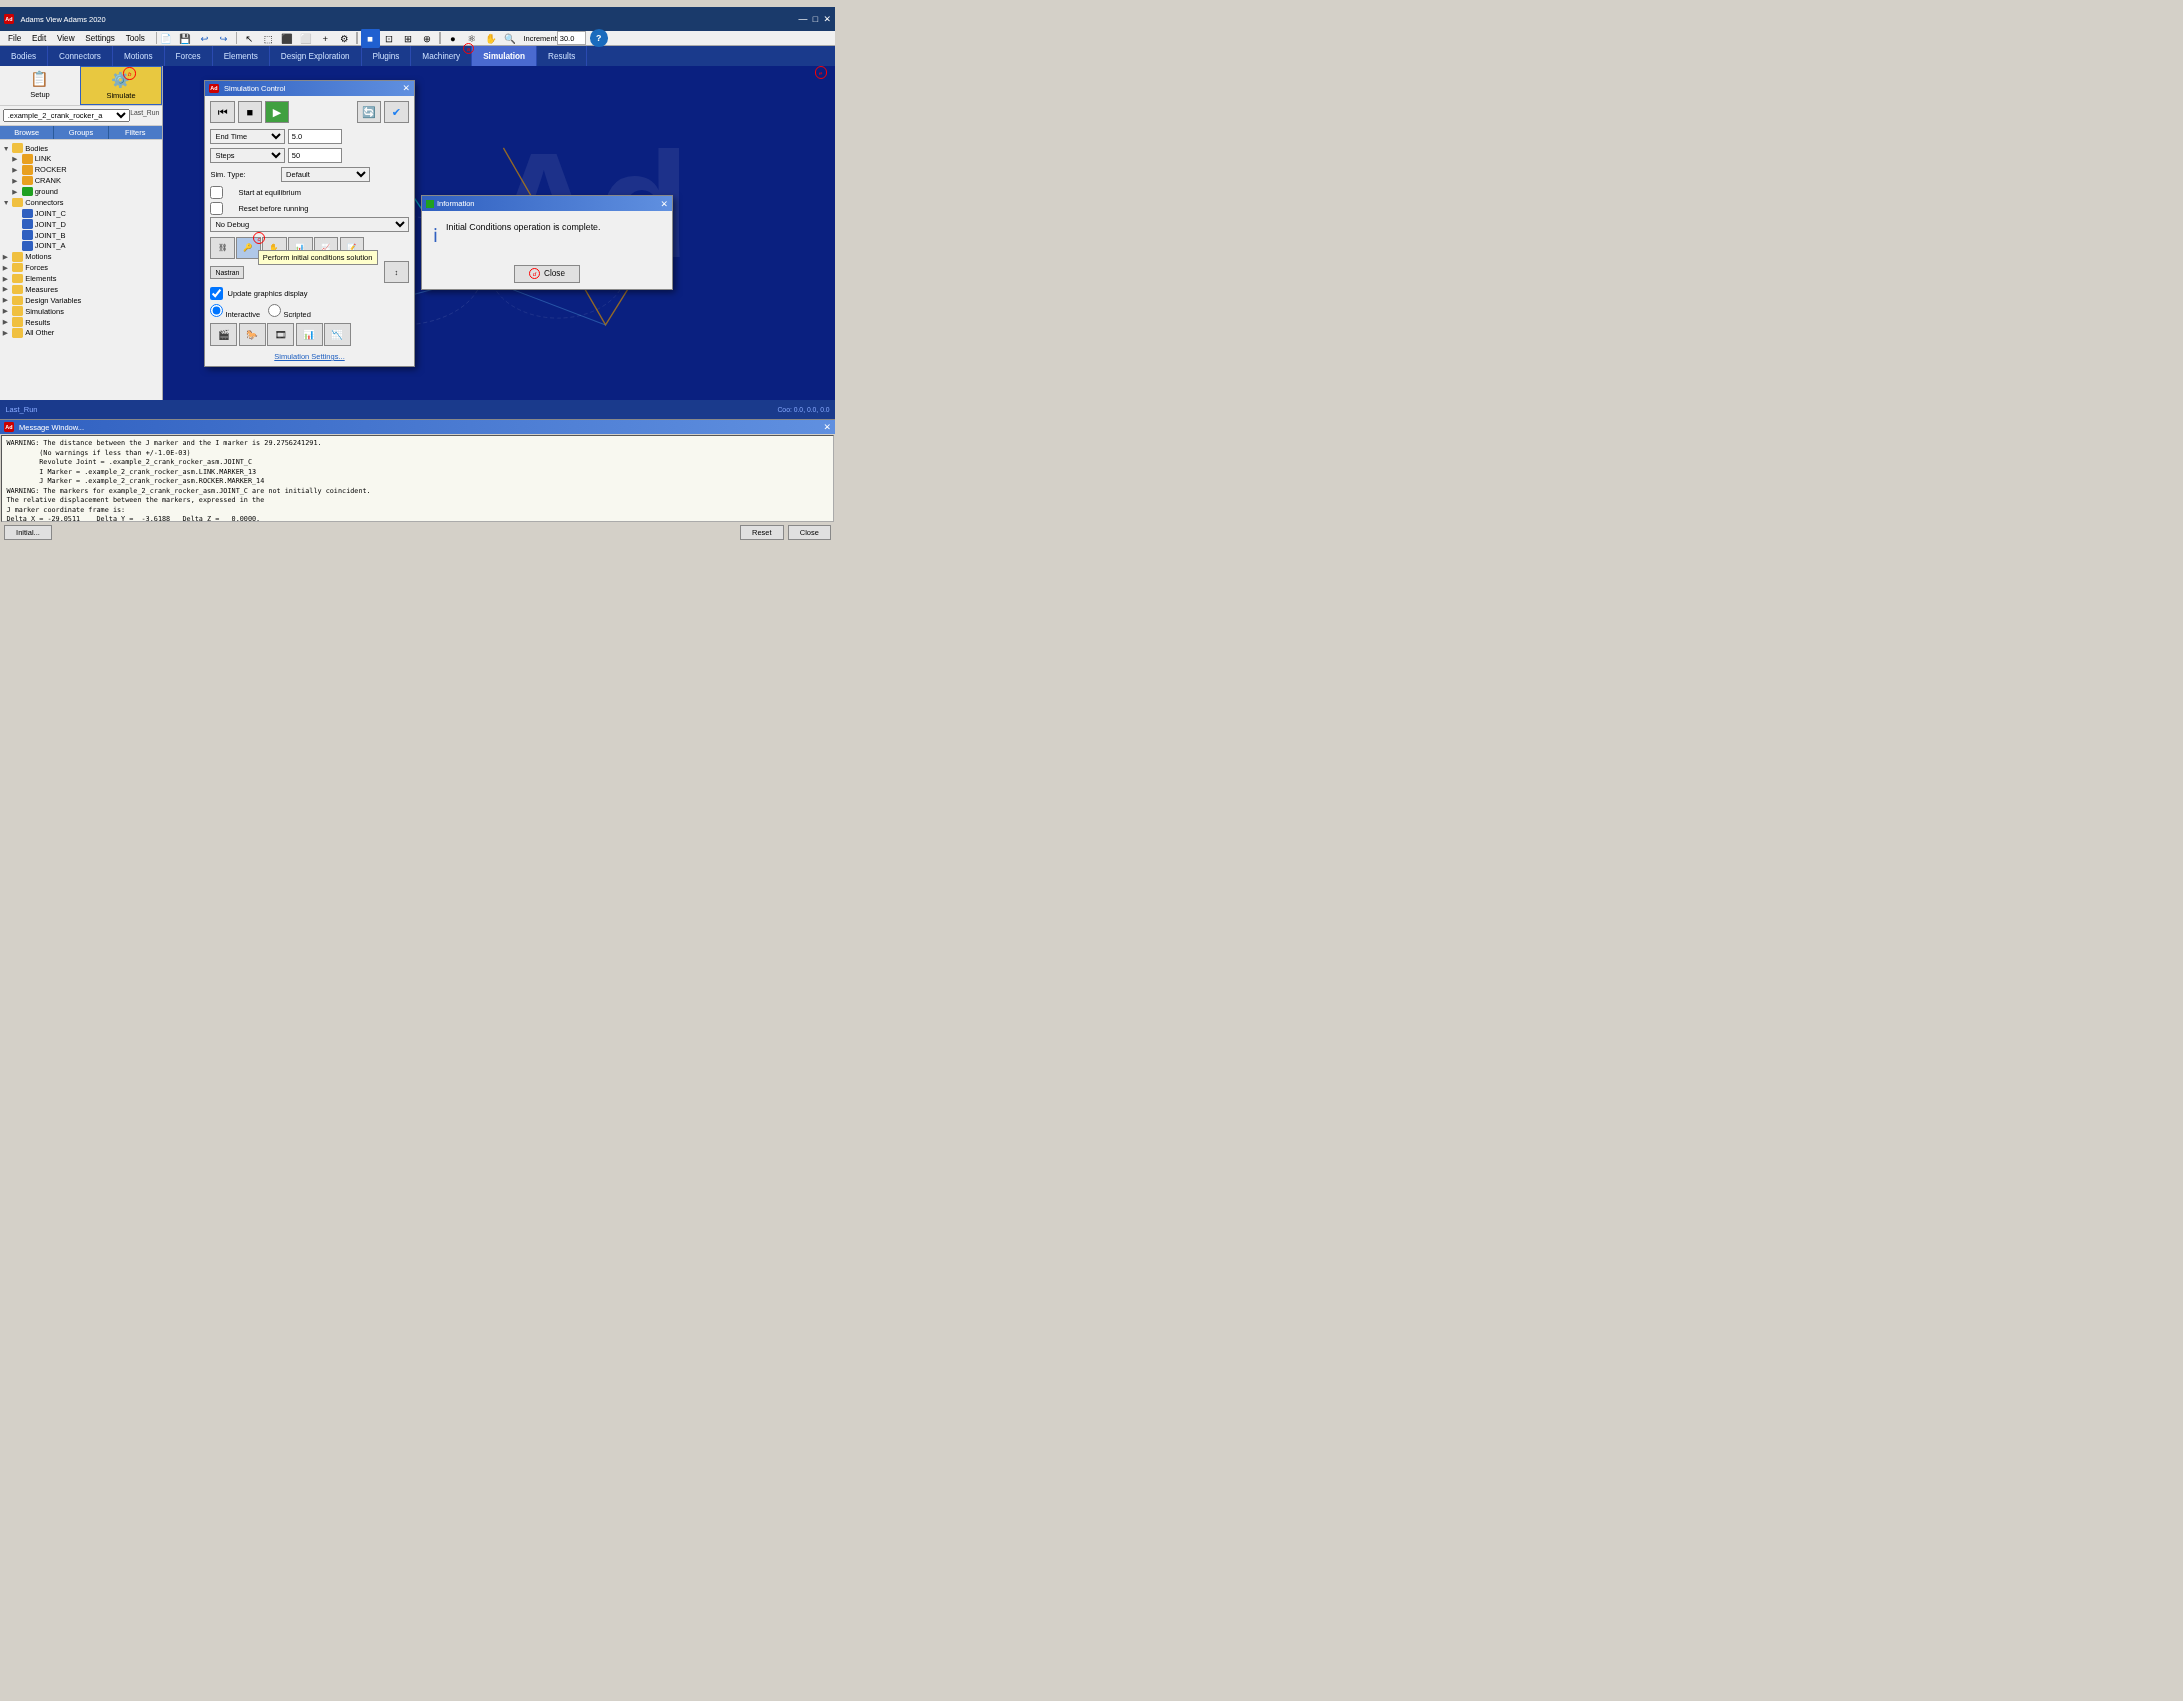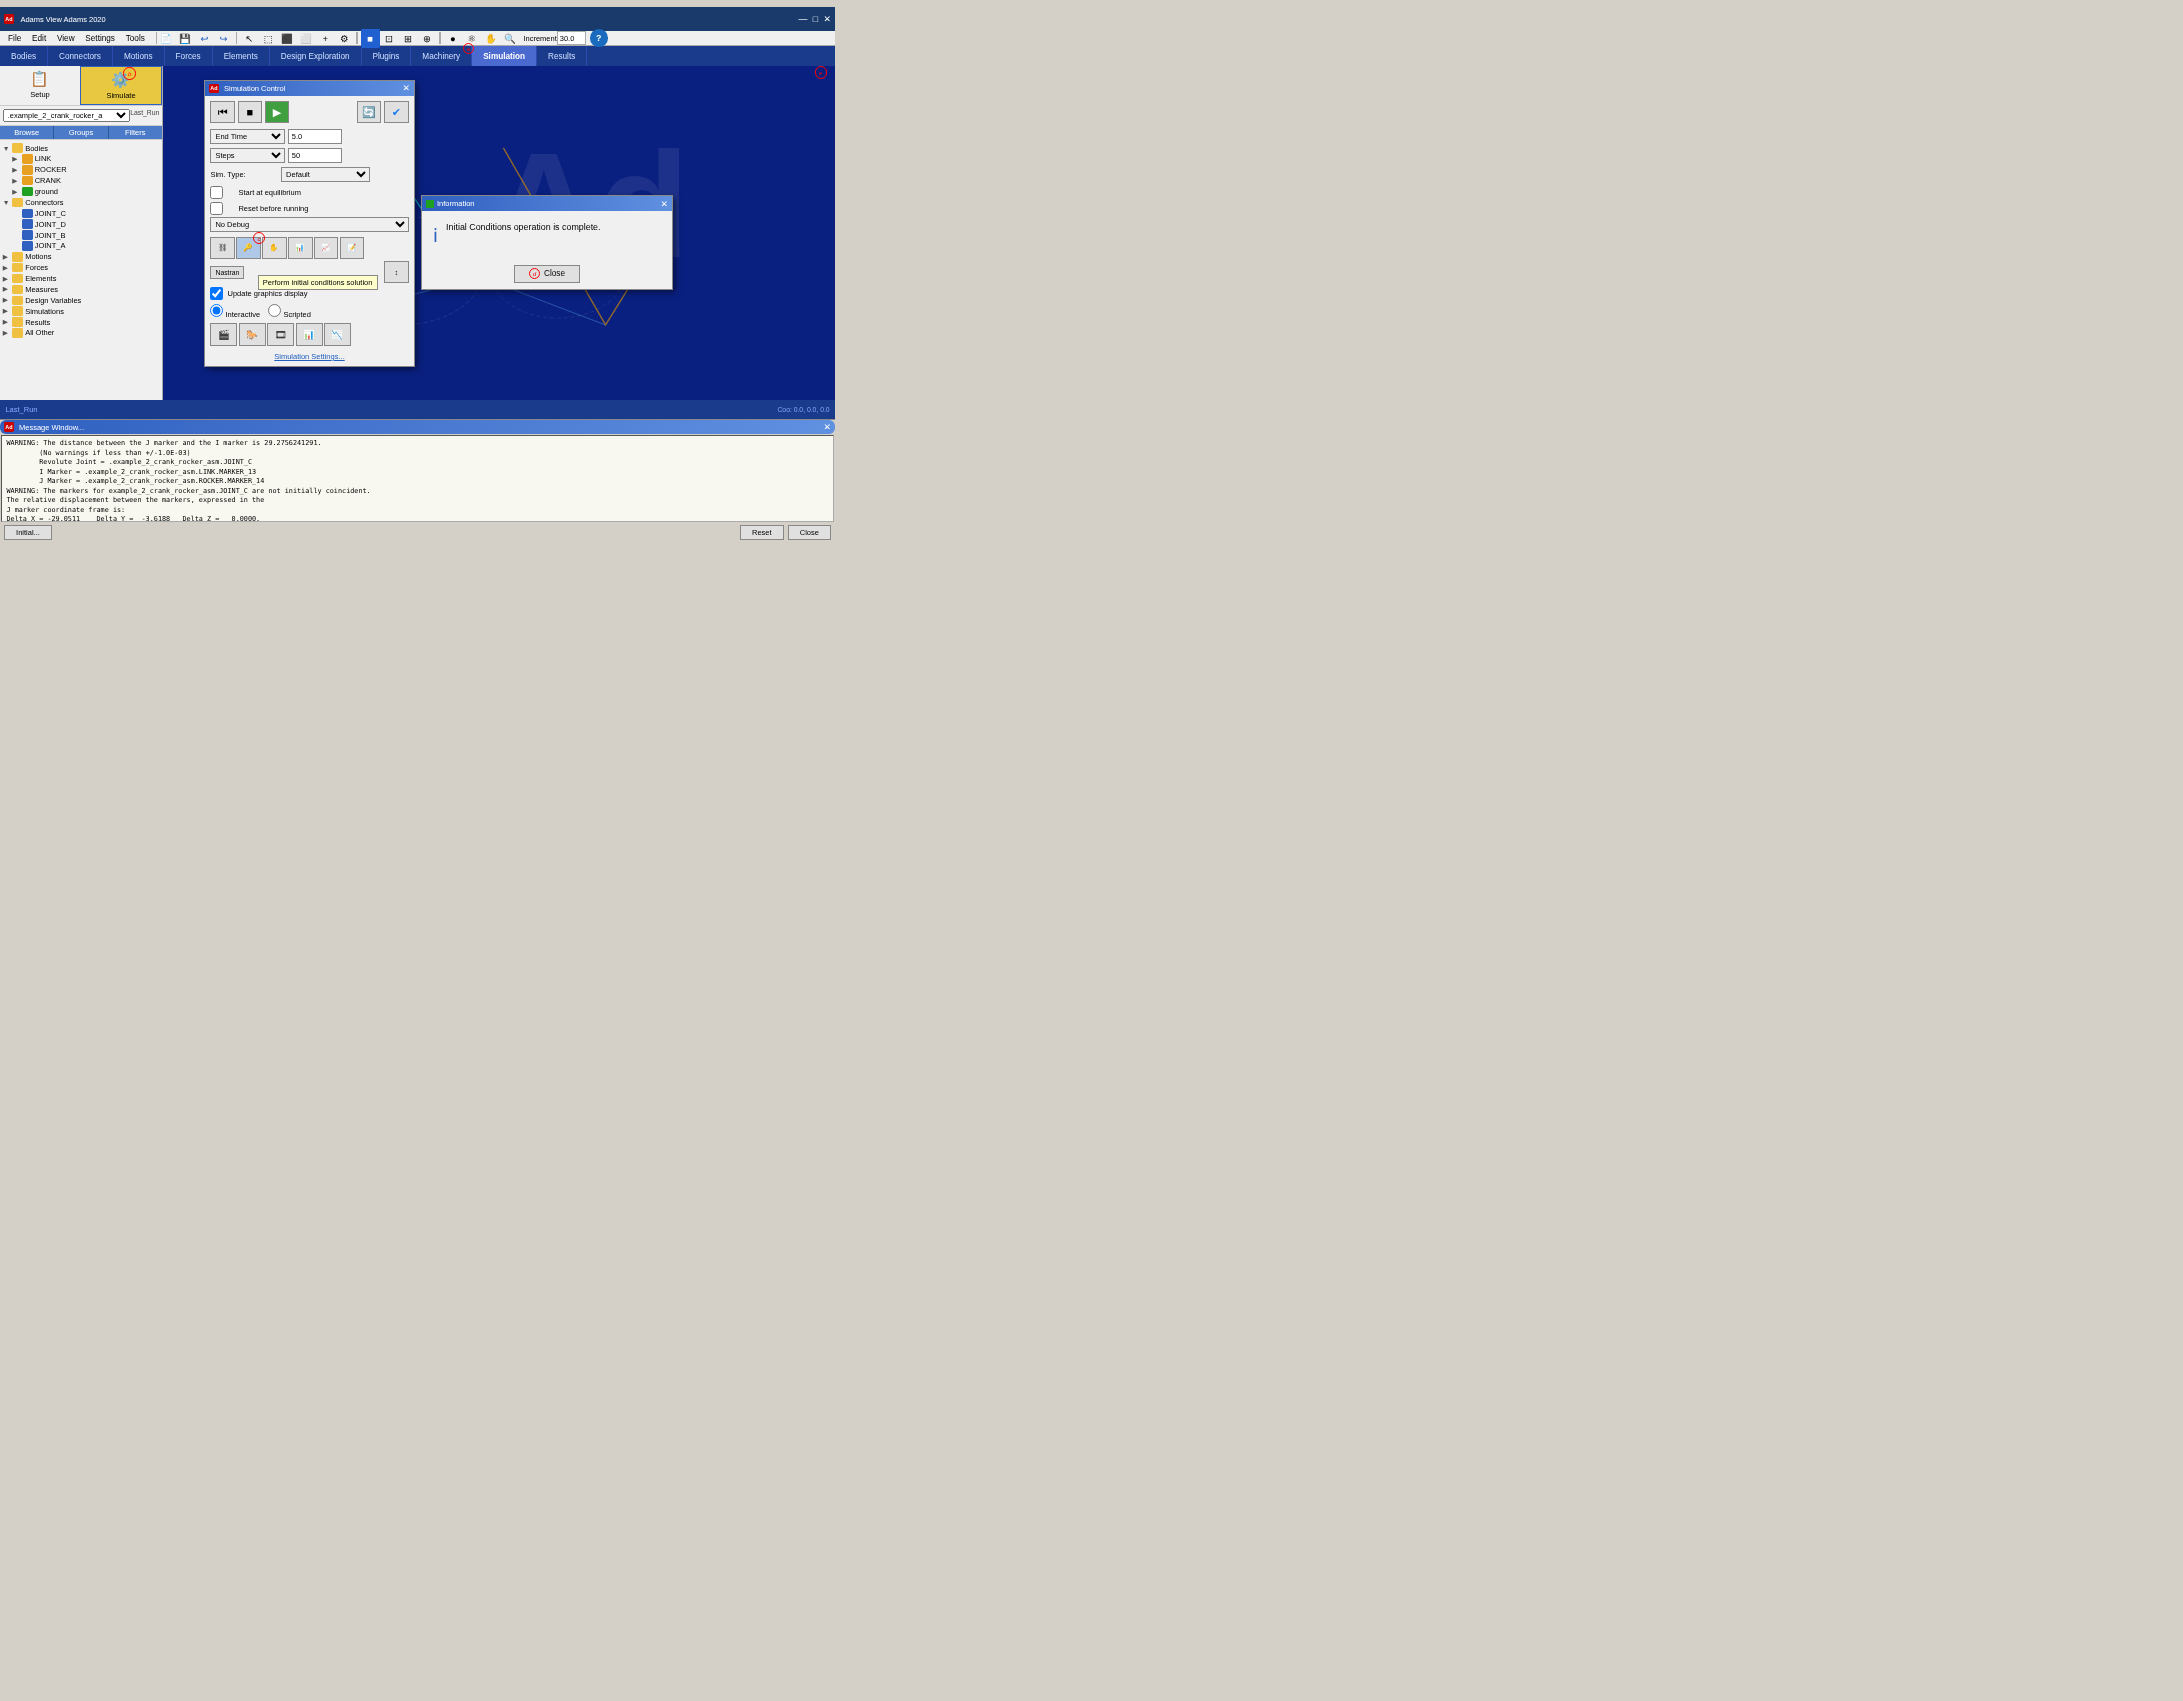--- a/index.html
+++ b/index.html
@@ -82,21 +82,21 @@
     
     .debug-row { display: flex; margin-bottom: 4.1px; }
     .debug-select { width: 100%; height: 15px; font-size: 7.5px; border: 0.7px solid #888; }
 
     
     .icon-toolbar { display: flex; gap: 1.4px; margin-bottom: 2.7px; }
     .icon-btn { width: 24.5px; height: 22px; background: #e0e0e0; border: 0.7px solid #888; display: flex; align-items: center; justify-content: center; cursor: pointer; font-size: 7.5px; position: relative; }
     .icon-btn.highlighted { background: #b0c8e8; }
 
     
-    .tooltip-box { position: absolute; left: 20.4px; top: 37px; background: #ffffcc; border: 0.7px solid #888; padding: 2px 4.1px; font-size: 7.5px; white-space: nowrap; z-index: 200; }
+    .tooltip-box { position: absolute; left: 20.4px; top: 12px; background: #ffffcc; border: 0.7px solid #888; padding: 2px 4.1px; font-size: 7.5px; white-space: nowrap; z-index: 200; }
 
     
     .nastran-row { display: flex; gap: 1.4px; margin-bottom: 4.1px; align-items: center; }
     .nastran-btn { background: #e0e0e0; border: 0.7px solid #888; padding: 2px 4.1px; font-size: 6.8px; cursor: pointer; }
 
     
     .update-row { display: flex; align-items: center; gap: 4.1px; font-size: 7.5px; margin-bottom: 4.1px; }
 
     
     .radio-row { display: flex; align-items: center; gap: 8.2px; font-size: 7.5px; margin-bottom: 4.1px; }
@@ -120,21 +120,21 @@
     .ann { position: absolute; width: 12.3px; height: 12.3px; border-radius: 50%; border: 1.4px solid red; display: flex; align-items: center; justify-content: center; font-size: 6.1px; font-style: italic; color: red; background: transparent; pointer-events: none; z-index: 300; }
 
     
     .canvas-graphics { width: 100%; height: 100%; position: absolute; }
 
     
     #bottom { height: 19px; background: #1a3a8c; display: flex; align-items: center; }
 
     
     #message-window { height: 123px; background: #d4d0c8; border-top: 1.4px solid #888; display: flex; flex-direction: column; }
-    .msg-titlebar { background: linear-gradient(to right, #3060c0, #6090e0); color: white; height: 13.6px; display: flex; align-items: center; padding: 0 4.1px; font-size: 7.5px; justify-content: space-between; border-radius: 6px; }
+    .msg-titlebar { background: linear-gradient(to right, #3060c0, #6090e0); color: white; height: 13.6px; display: flex; align-items: center; padding: 0 4.1px; font-size: 7.5px; justify-content: space-between; }
     .msg-body { flex: 1; background: #f8f8f0; overflow-y: auto; padding: 2.7px 4.1px; font-family: monospace; font-size: 6.8px; line-height: 1.4; border: 0.7px inset #aaa; margin: 1.4px; }
     .msg-footer { display: flex; justify-content: flex-end; gap: 4.1px; padding: 2px 4.1px; background: #d4d0c8; }
     .msg-btn { padding: 2px 11px; background: #e0e0e0; border: 0.7px solid #888; cursor: pointer; font-size: 7.5px; }
 
     
     .msg-body::-webkit-scrollbar { width: 9.5px; }
     .msg-body::-webkit-scrollbar-track { background: #d4d0c8; }
     .msg-body::-webkit-scrollbar-thumb { background: #888; border: 0.7px solid #666; }
 
     

